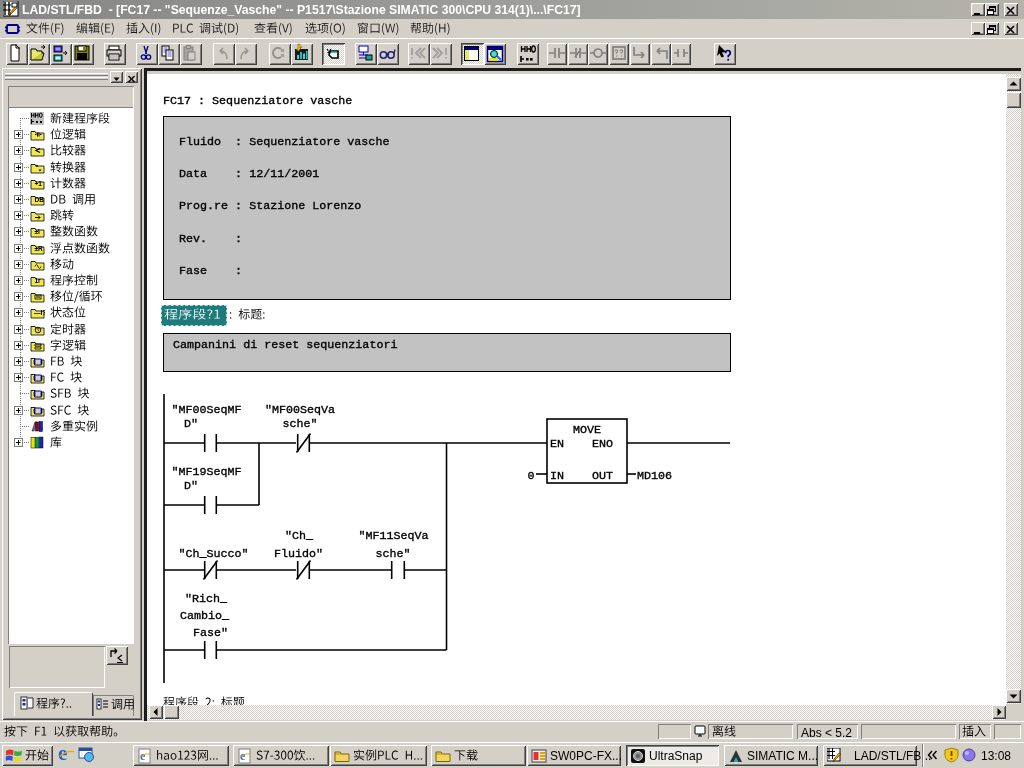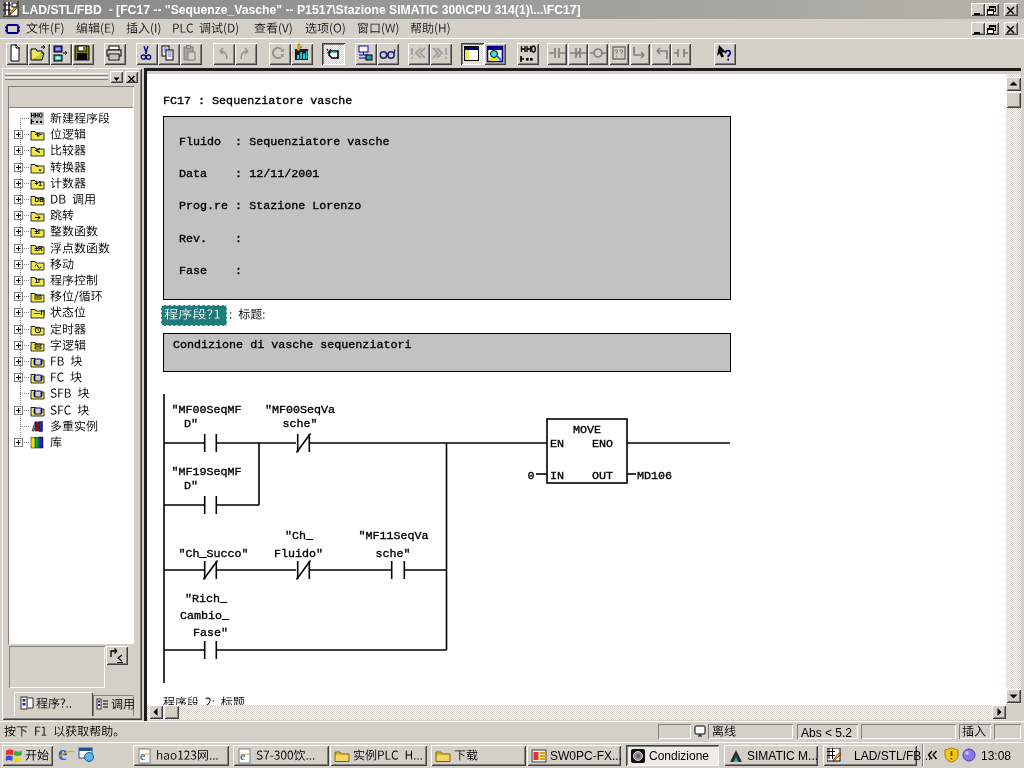--- a/index.html
+++ b/index.html
@@ -263,21 +263,21 @@
 <div class="mono" style="left:179px;top:232.7px;">Rev.    :</div>
 <div class="mono" style="left:179px;top:265.1px;">Fase    :</div>
 <div style="position:absolute;left:161px;top:305px;width:66px;height:21px;background:#1f7b7b;border:1px dashed #b0e0e0;"></div>
 <svg style="position:absolute;left:164px;top:308px;transform:scaleX(1.18);transform-origin:0 0;" width="49" height="16" viewBox="0 0 49 16">
       <path d="M6.3 1.7H10.1V4H6.3ZM5.6 1V4.7H10.8V1ZM5.4 8.1V8.8H7.8V10.5H4.6V11.2H11.5V10.5H8.6V8.8H11V8.1H8.6V6.6H11.3V5.8H5.1V6.6H7.8V8.1ZM4.4 0.7C3.5 1.1 1.9 1.4 0.5 1.7C0.6 1.8 0.7 2.1 0.8 2.3C1.4 2.2 2 2.1 2.6 2V3.9H0.6V4.6H2.5C2 6.1 1.2 7.7 0.4 8.5C0.5 8.7 0.7 9 0.8 9.3C1.4 8.5 2.1 7.2 2.6 6V11.5H3.4V6.2C3.8 6.7 4.4 7.4 4.6 7.8L5 7.1C4.8 6.8 3.7 5.8 3.4 5.4V4.6H4.9V3.9H3.4V1.8C4 1.6 4.5 1.5 4.9 1.3Z M16.5 5.2C17.3 5.6 18.3 6.1 19.1 6.5H14.7V7.2H18.5V10.5C18.5 10.7 18.5 10.8 18.2 10.8C18 10.8 17.2 10.8 16.3 10.8C16.4 11 16.5 11.3 16.6 11.5C17.7 11.5 18.4 11.5 18.8 11.4C19.2 11.3 19.3 11 19.3 10.5V7.2H22.1C21.7 7.8 21.2 8.4 20.8 8.8L21.4 9.1C22 8.5 22.7 7.6 23.4 6.7L22.8 6.5L22.6 6.5H20.3L20.4 6.4C20.2 6.3 19.8 6.1 19.5 5.9C20.5 5.4 21.5 4.6 22.2 3.9L21.7 3.5L21.5 3.5H15.4V4.2H20.8C20.2 4.7 19.4 5.2 18.7 5.6C18.1 5.3 17.5 5 16.9 4.8ZM17.7 0.7C17.9 1 18.1 1.5 18.3 1.9H13.5V5.2C13.5 6.9 13.4 9.4 12.4 11.1C12.6 11.2 12.9 11.4 13.1 11.5C14.1 9.7 14.2 7.1 14.2 5.2V2.6H23.4V1.9H19.2C19 1.5 18.7 0.9 18.4 0.4Z M33.8 0.9 33 0.9H31.2L30.5 0.9V2.4C30.5 3.3 30.3 4.3 29.1 5.1C29.3 5.2 29.6 5.5 29.7 5.7C31 4.8 31.2 3.5 31.2 2.4V1.6H33V4C33 4.8 33.2 5.1 33.9 5.1C34 5.1 34.7 5.1 34.8 5.1C35.1 5.1 35.3 5.1 35.4 5C35.4 4.8 35.4 4.6 35.4 4.4C35.2 4.4 35 4.4 34.8 4.4C34.7 4.4 34.1 4.4 34 4.4C33.8 4.4 33.8 4.3 33.8 4ZM29.6 6V6.7H30.4L30 6.8C30.4 7.8 31 8.7 31.7 9.5C30.8 10.1 29.8 10.6 28.7 10.9C28.9 11 29.1 11.3 29.1 11.5C30.3 11.2 31.4 10.7 32.2 10C33 10.7 33.9 11.1 35 11.5C35.1 11.3 35.3 10.9 35.5 10.8C34.5 10.5 33.6 10.1 32.8 9.5C33.6 8.6 34.2 7.5 34.6 6.1L34.1 5.9L33.9 6ZM30.7 6.7H33.6C33.3 7.6 32.8 8.4 32.2 9C31.6 8.3 31 7.5 30.7 6.7ZM25.5 1.5V8.6L24.4 8.7L24.6 9.5L25.5 9.3V11.3H26.2V9.2L29.2 8.7L29.2 8L26.2 8.5V6.6H29V5.9H26.2V4.2H29V3.5H26.2V2.1C27.3 1.8 28.4 1.4 29.3 1L28.6 0.4C27.9 0.8 26.6 1.3 25.5 1.6Z M38.1 8H39C38.8 6.1 41 5.3 41 3.6C41 2.3 40.1 1.4 38.8 1.4C37.8 1.4 37.1 1.9 36.5 2.5L37.1 3C37.5 2.5 38.1 2.3 38.7 2.3C39.6 2.3 40 2.9 40 3.6C40 5.1 37.9 5.9 38.1 8ZM38.6 10.7C39 10.7 39.3 10.4 39.3 9.9C39.3 9.5 39 9.2 38.6 9.2C38.2 9.2 37.9 9.5 37.9 9.9C37.9 10.4 38.2 10.7 38.6 10.7Z M42.7 10.6H47.4V9.7H45.6V1.8H44.9C44.4 2.1 43.8 2.2 43.1 2.4V3H44.7V9.7H42.7Z" fill="#ffffff"></path>
     </svg>
 <svg style="position:absolute;left:229px;top:308px;" width="37" height="16" viewBox="0 0 37 16">
       <path d="M1.6 5.8C2 5.8 2.4 5.5 2.4 5.1C2.4 4.6 2 4.3 1.6 4.3C1.2 4.3 0.9 4.6 0.9 5.1C0.9 5.5 1.2 5.8 1.6 5.8ZM1.6 10.7C2 10.7 2.4 10.4 2.4 9.9C2.4 9.5 2 9.2 1.6 9.2C1.2 9.2 0.9 9.5 0.9 9.9C0.9 10.4 1.2 10.7 1.6 10.7Z M14.8 1.4V2.2H20V1.4ZM18.6 6.6C19.2 7.8 19.7 9.4 19.9 10.3L20.7 10.1C20.5 9.1 19.9 7.6 19.3 6.4ZM15.2 6.5C14.9 7.7 14.3 9 13.6 9.9C13.8 10 14.1 10.2 14.3 10.3C14.9 9.4 15.6 8 15.9 6.6ZM14.3 4.3V5.1H16.9V10.4C16.9 10.6 16.8 10.6 16.7 10.6C16.5 10.6 15.9 10.7 15.3 10.6C15.4 10.9 15.5 11.2 15.6 11.4C16.4 11.4 16.9 11.4 17.3 11.3C17.6 11.2 17.7 10.9 17.7 10.4V5.1H20.7V4.3ZM11.7 0.5V3.1H9.9V3.8H11.5C11.1 5.3 10.3 7.1 9.5 8C9.7 8.2 9.9 8.5 10 8.7C10.6 8 11.3 6.6 11.7 5.3V11.5H12.5V5.1C12.9 5.7 13.5 6.5 13.7 6.9L14.1 6.2C13.9 5.9 12.9 4.6 12.5 4.2V3.8H14.1V3.1H12.5V0.5Z M23.3 3.2H25.9V4.1H23.3ZM23.3 1.6H25.9V2.6H23.3ZM22.6 1V4.7H26.6V1ZM29.6 4.2C29.5 7.3 29.3 8.9 26.7 9.7C26.9 9.8 27.1 10.1 27.1 10.2C29.8 9.3 30.2 7.6 30.3 4.2ZM30 8.3C30.8 8.8 31.7 9.6 32.1 10.2L32.6 9.7C32.2 9.2 31.2 8.4 30.5 7.9ZM22.8 6.9C22.7 8.7 22.5 10.1 21.7 11.1C21.8 11.2 22.1 11.4 22.2 11.5C22.7 10.9 23 10.2 23.2 9.3C24.3 10.9 26.1 11.2 28.7 11.2H32.5C32.5 11 32.6 10.7 32.8 10.5C32.1 10.5 29.2 10.5 28.7 10.5C27.2 10.5 26 10.5 25 10V8.3H27V7.7H25V6.3H27.3V5.7H21.8V6.3H24.3V9.6C23.9 9.3 23.6 9 23.3 8.4C23.4 8 23.4 7.5 23.5 7ZM27.7 2.9V8H28.4V3.6H31.4V8H32.1V2.9H29.8C29.9 2.6 30.1 2.1 30.3 1.7H32.7V1.1H27.2V1.7H29.4C29.3 2.1 29.2 2.6 29.1 2.9Z M34.8 5.8C35.2 5.8 35.6 5.5 35.6 5.1C35.6 4.6 35.2 4.3 34.8 4.3C34.4 4.3 34.1 4.6 34.1 5.1C34.1 5.5 34.4 5.8 34.8 5.8ZM34.8 10.7C35.2 10.7 35.6 10.4 35.6 9.9C35.6 9.5 35.2 9.2 34.8 9.2C34.4 9.2 34.1 9.5 34.1 9.9C34.1 10.4 34.4 10.7 34.8 10.7Z" fill="#000"></path>
     </svg>
 <div style="position:absolute;left:163px;top:333px;width:568px;height:39px;background:#c2c2c2;border:1px solid #000;"></div>
-<div class="mono" style="left:173px;top:339px;">Condizione di vasche sequenziatori</div>
+<div class="mono" style="left:173px;top:339px;">Campanini di reset sequenziatori</div>
 <svg style="position:absolute;left:146px;top:390px" width="860" height="315" viewBox="146 390 860 315">
       <g stroke="#000" stroke-width="1.6" fill="none">
         <path d="M164 394L164 683"></path>
         <path d="M164 443L204 443"></path>
         <path d="M217 443L296 443"></path>
         <path d="M310 443L547 443"></path>
         <path d="M627 443L730 443"></path>
         <path d="M204.7 434L204.7 452"></path>
         <path d="M216.3 434L216.3 452"></path>
         <path d="M297.7 434L297.7 452"></path>
@@ -722,21 +722,21 @@
       <rect x="2.5" y="4" width="5" height="8" fill="#e83030"></rect>
       <path d="M9 5h5M9 8h5M9 11h5" stroke="#e8a000" stroke-width="1.8"></path>
     </svg>
     <div class="sans" style="left:550px;top:749px;font-size:12px;">SW0PC-FX...</div>
 <div style="position:absolute;left:626px;top:745px;width:93px;height:21px;background:#ecebe6;box-shadow:inset 1px 1px 0 #404040, inset -1px -1px 0 #ffffff, inset 2px 2px 0 #808080;"></div>
     <svg style="position:absolute;left:630px;top:748px" width="16" height="16" viewBox="0 0 16 16">
       <rect x="1" y="1" width="14" height="14" rx="2" fill="#101010"></rect>
       <circle cx="8" cy="8" r="4.5" fill="#909090" stroke="#d8d8d8" stroke-width="1"></circle>
       <circle cx="8" cy="8" r="2" fill="#606060"></circle>
     </svg>
-    <div class="sans" style="left:649px;top:749px;font-size:12px;">Condizione</div>
+    <div class="sans" style="left:649px;top:749px;font-size:12px;">UltraSnap</div>
 <div style="position:absolute;left:724px;top:745px;width:94px;height:21px;background:#d4d0c8;box-shadow:inset 1px 1px 0 #ffffff, inset -1px -1px 0 #404040, inset 2px 2px 0 #d4d0c8, inset -2px -2px 0 #808080;"></div>
     <svg style="position:absolute;left:728px;top:748px" width="16" height="16" viewBox="0 0 16 16">
       <path d="M2 14L8 2l6 12z" fill="#303030"></path>
       <path d="M5.5 14L8 9l2.5 5z" fill="#18b0b0"></path>
     </svg>
     <div class="sans" style="left:747px;top:749px;font-size:12px;">SIMATIC M...</div>
 <div style="position:absolute;left:823px;top:745px;width:94px;height:21px;background:#d4d0c8;box-shadow:inset 1px 1px 0 #ffffff, inset -1px -1px 0 #404040, inset 2px 2px 0 #d4d0c8, inset -2px -2px 0 #808080;"></div>
     <svg style="position:absolute;left:827px;top:748px" width="16" height="16" viewBox="0 0 16 16">
       <rect x="0" y="0" width="13" height="13" fill="#fff" stroke="#000"></rect>
       <path d="M2 0v11M5.5 0v11M0 3.5h8M0 7.5h8" stroke="#000"></path>

